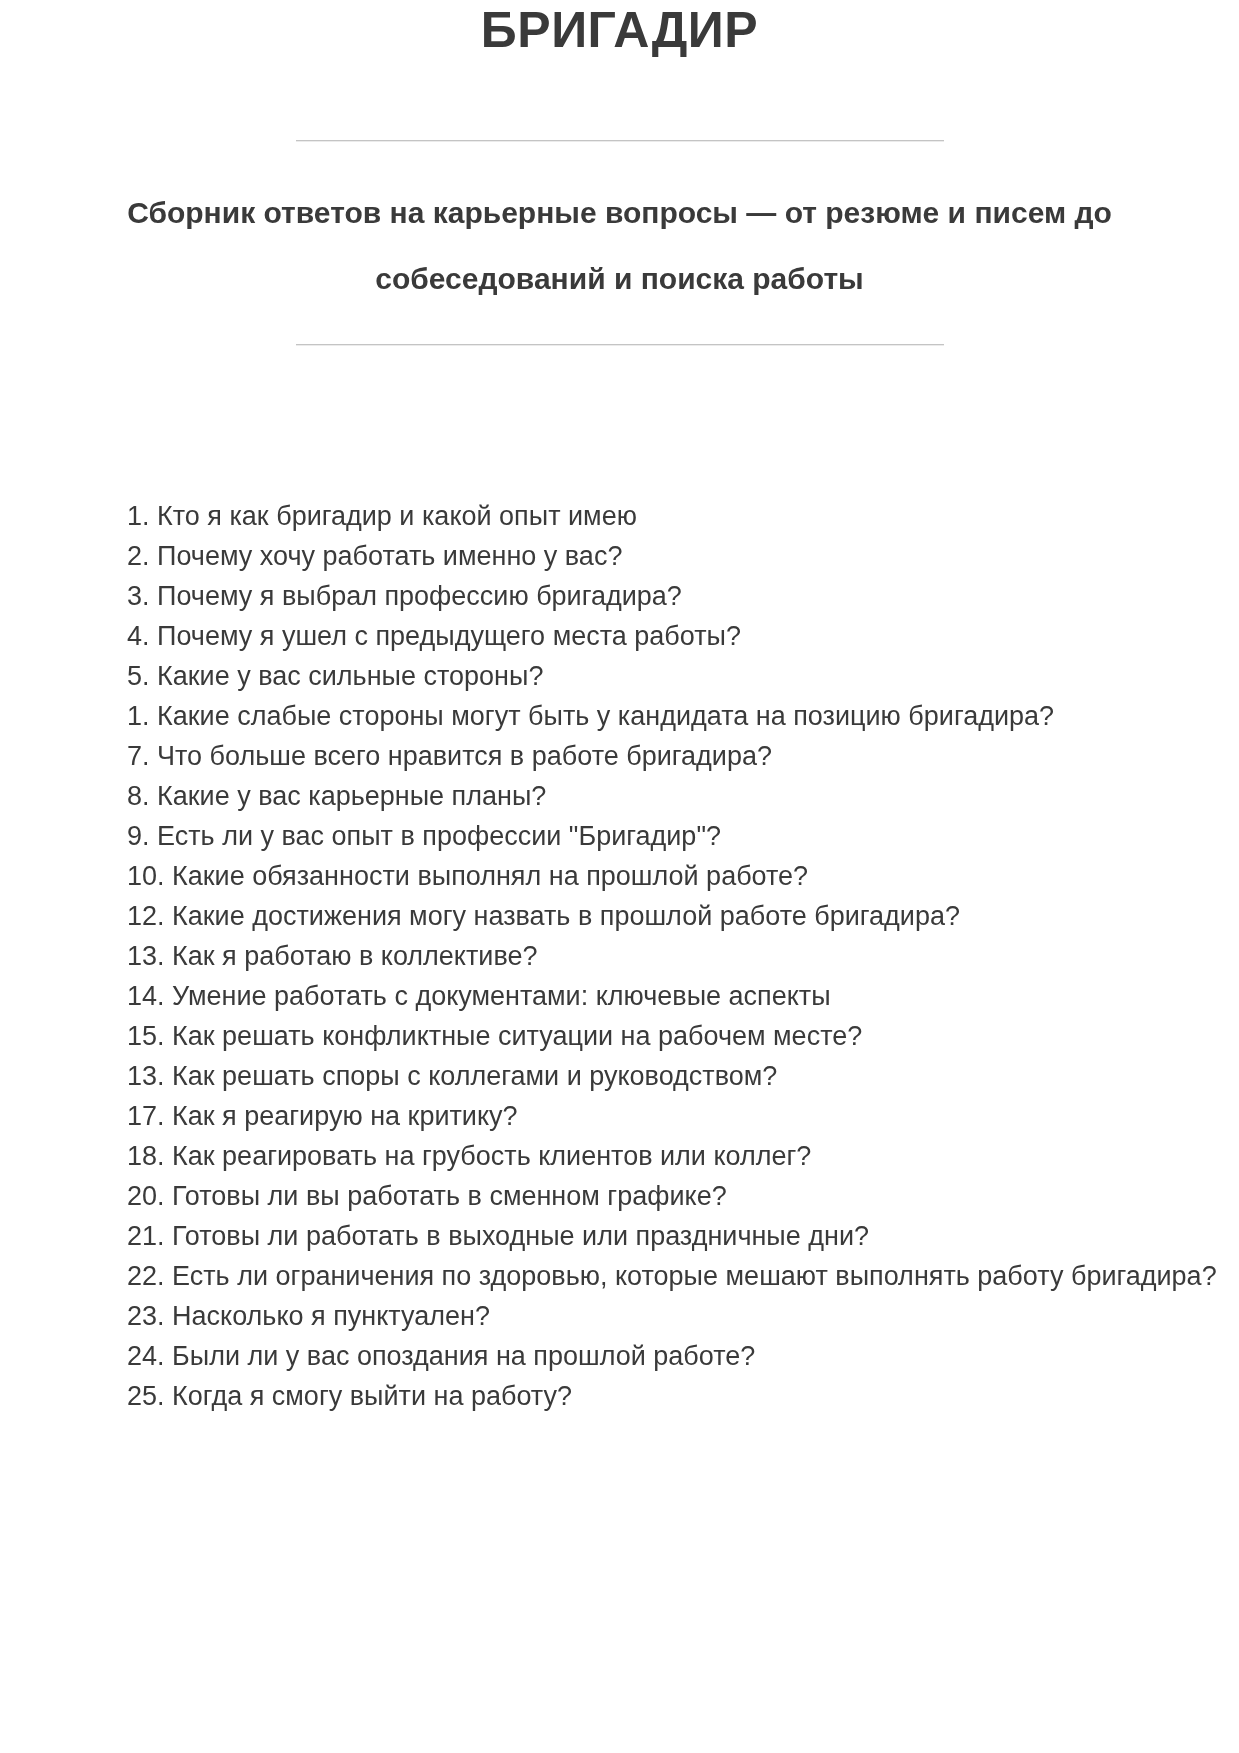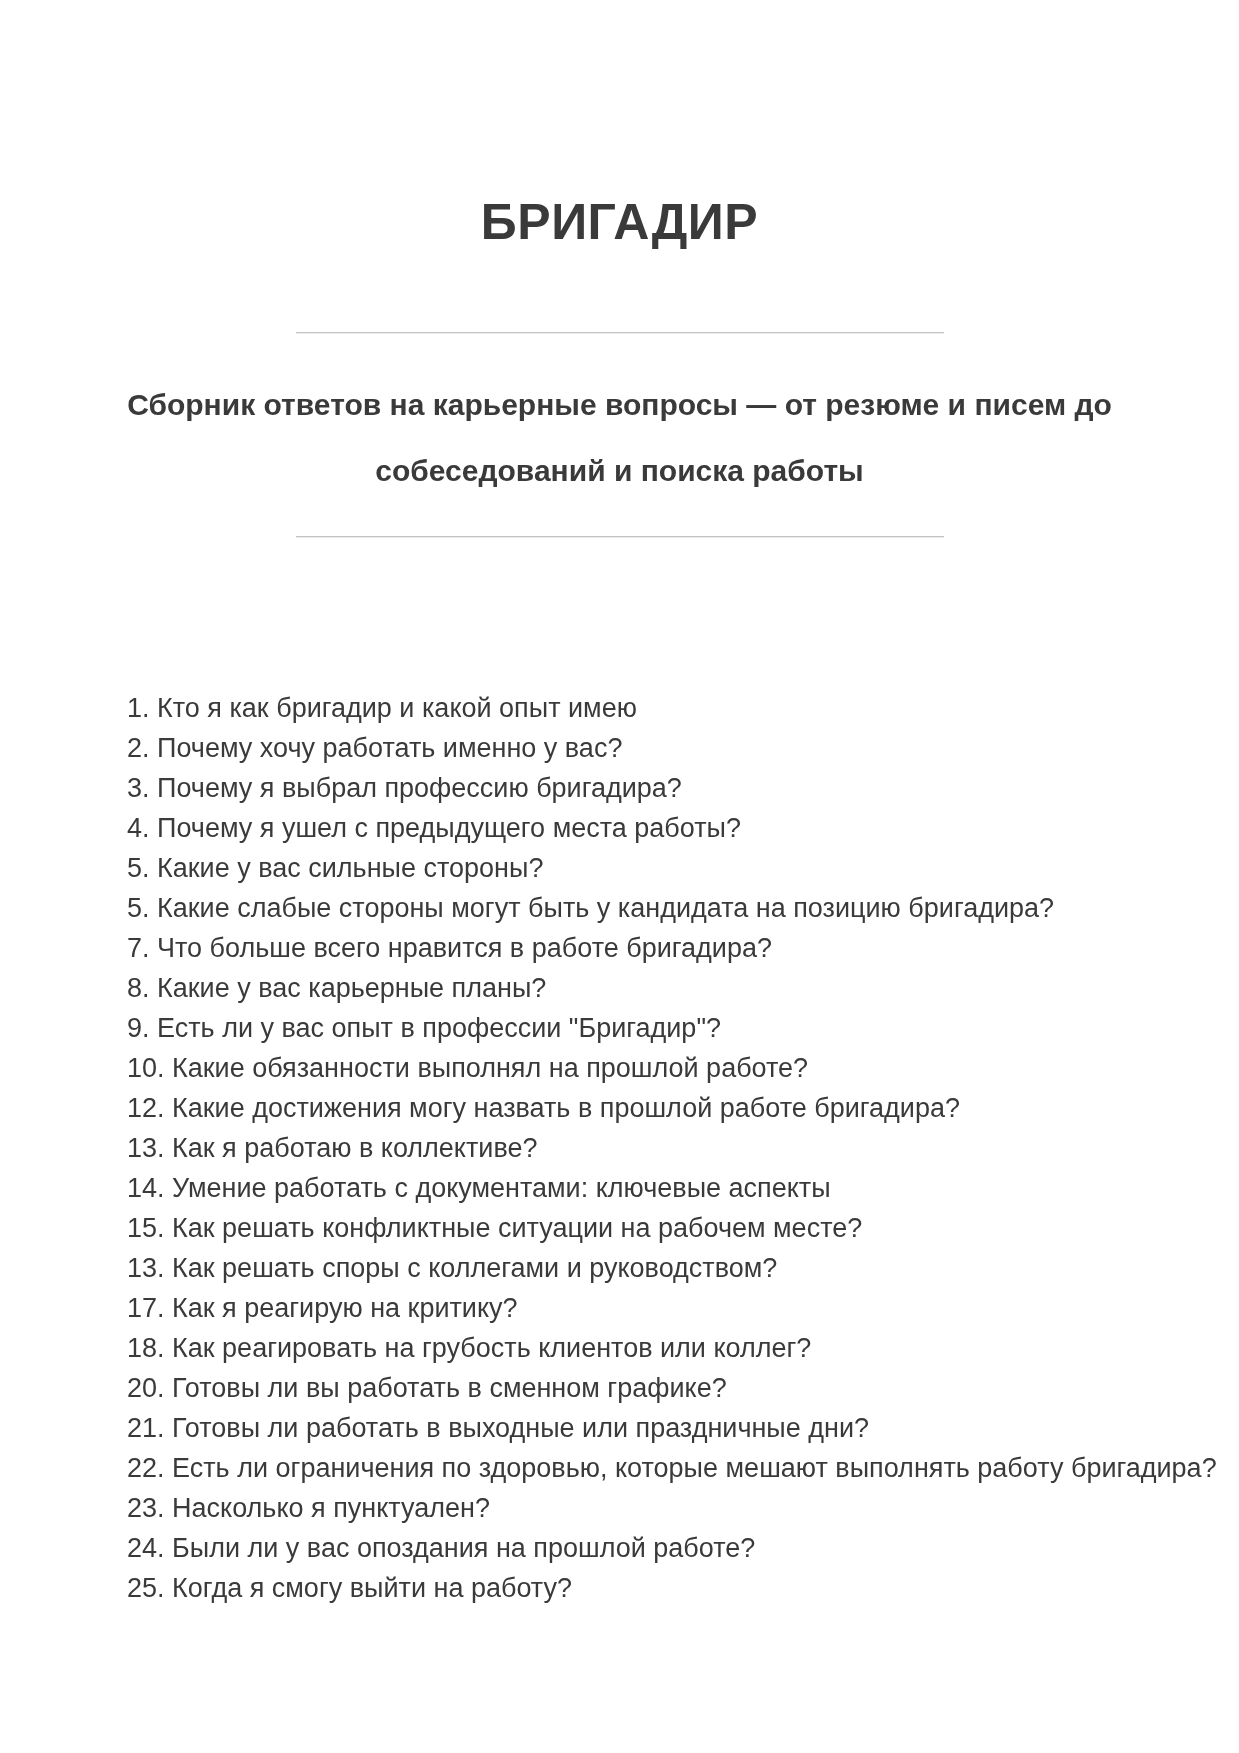--- a/index.html
+++ b/index.html
@@ -15,21 +15,20 @@
   body {
     width: 1239px;
     height: 1753px;
     overflow: hidden;
     font-family: "Liberation Sans", "DejaVu Sans", sans-serif;
     color: var(--text-color);
   }
   .page {
     width: 100%;
     height: 100%;
-    padding-top: 192px;
   }
   .doc-title {
     font-size: 50px;
     line-height: 60px;
     font-weight: 700;
     text-align: center;
     letter-spacing: 0.5px;
   }
   .divider {
     border: 0;
@@ -71,21 +70,21 @@
   <h2 class="doc-subtitle">Сборник ответов на карьерные вопросы — от резюме и писем до собеседований и поиска работы</h2>
 
   <hr class="divider bottom">
 
   <div class="question-list" id="question-list">
       <div class="toc-item">1. Кто я как бригадир и какой опыт имею</div>
       <div class="toc-item">2. Почему хочу работать именно у вас?</div>
       <div class="toc-item">3. Почему я выбрал профессию бригадира?</div>
       <div class="toc-item">4. Почему я ушел с предыдущего места работы?</div>
       <div class="toc-item">5. Какие у вас сильные стороны?</div>
-      <div class="toc-item">5. Какие слабые стороны могут быть у кандидата на позицию бригадира?</div>
+      <div class="toc-item">1. Какие слабые стороны могут быть у кандидата на позицию бригадира?</div>
       <div class="toc-item">7. Что больше всего нравится в работе бригадира?</div>
       <div class="toc-item">8. Какие у вас карьерные планы?</div>
       <div class="toc-item">9. Есть ли у вас опыт в профессии "Бригадир"?</div>
       <div class="toc-item">10. Какие обязанности выполнял на прошлой работе?</div>
       <div class="toc-item">12. Какие достижения могу назвать в прошлой работе бригадира?</div>
       <div class="toc-item">13. Как я работаю в коллективе?</div>
       <div class="toc-item">14. Умение работать с документами: ключевые аспекты</div>
       <div class="toc-item">15. Как решать конфликтные ситуации на рабочем месте?</div>
       <div class="toc-item">13. Как решать споры с коллегами и руководством?</div>
       <div class="toc-item">17. Как я реагирую на критику?</div>

